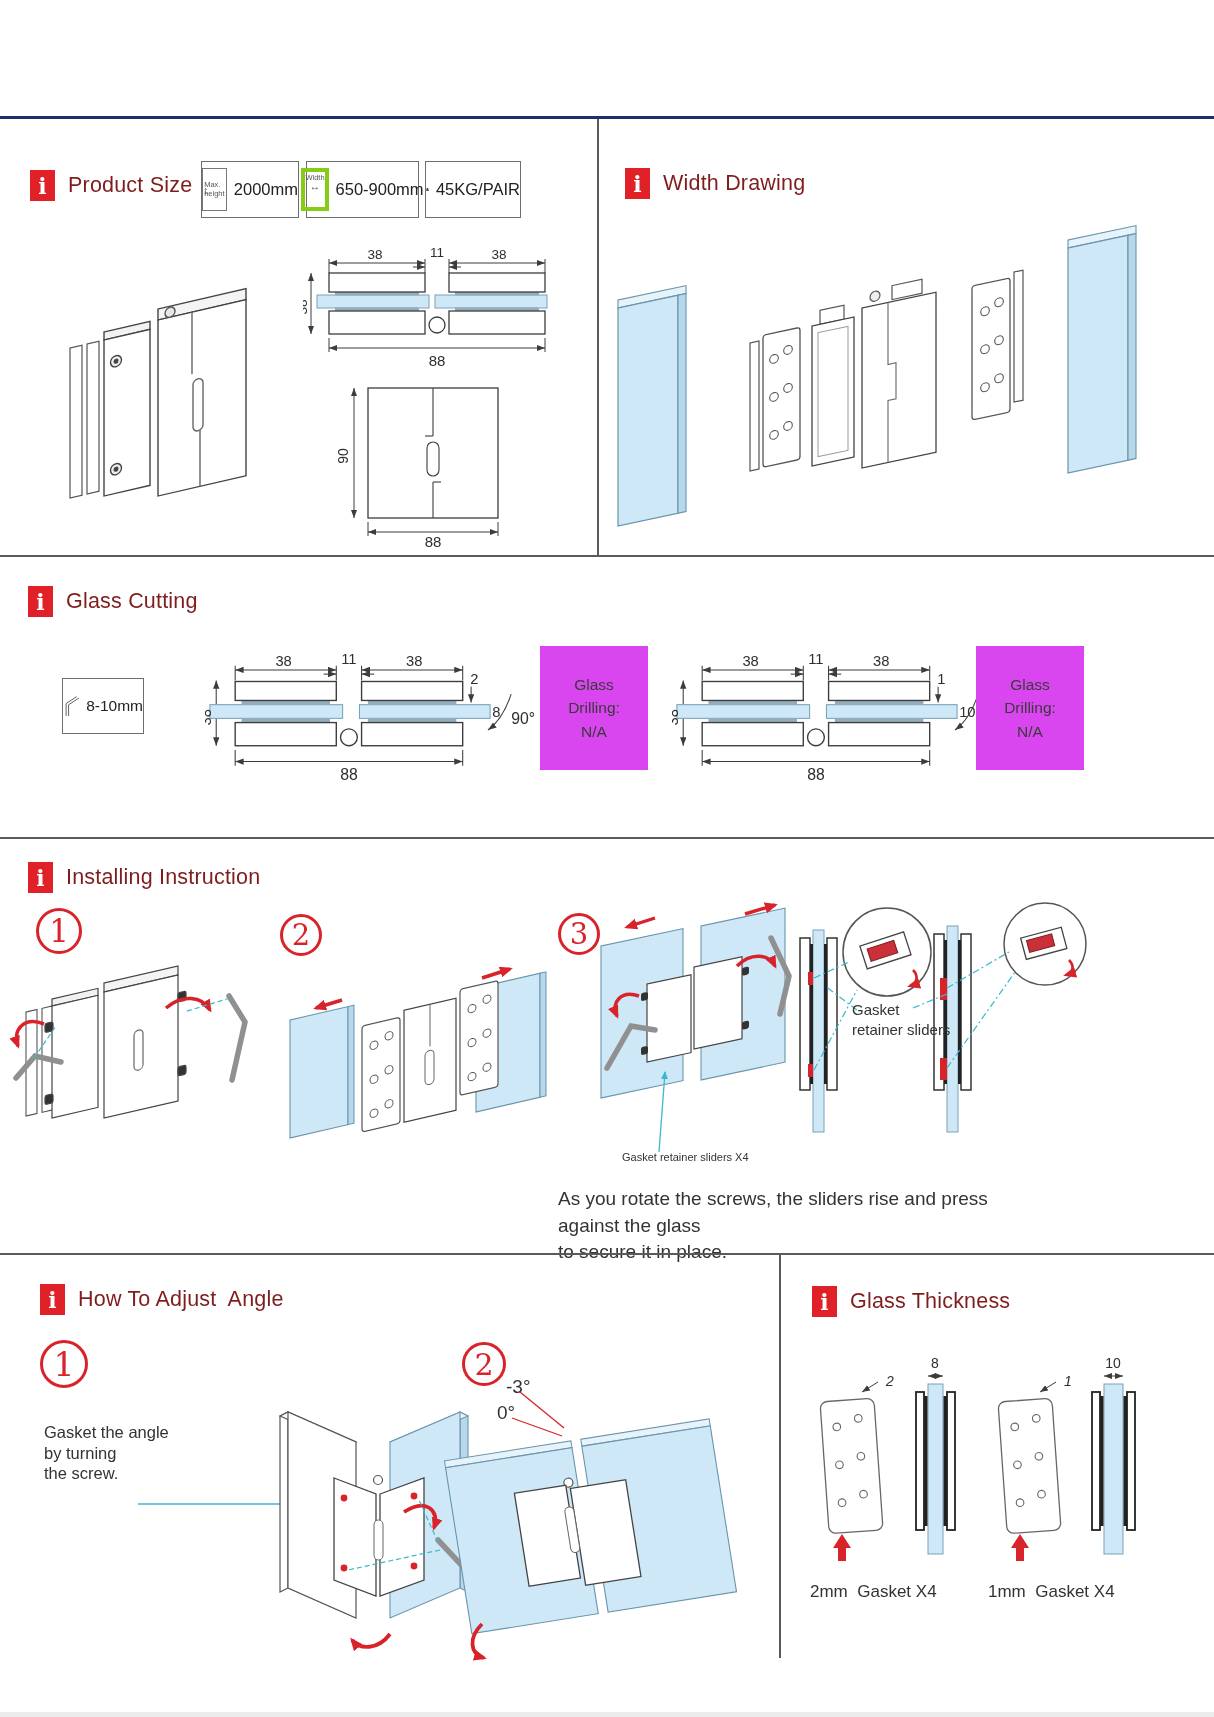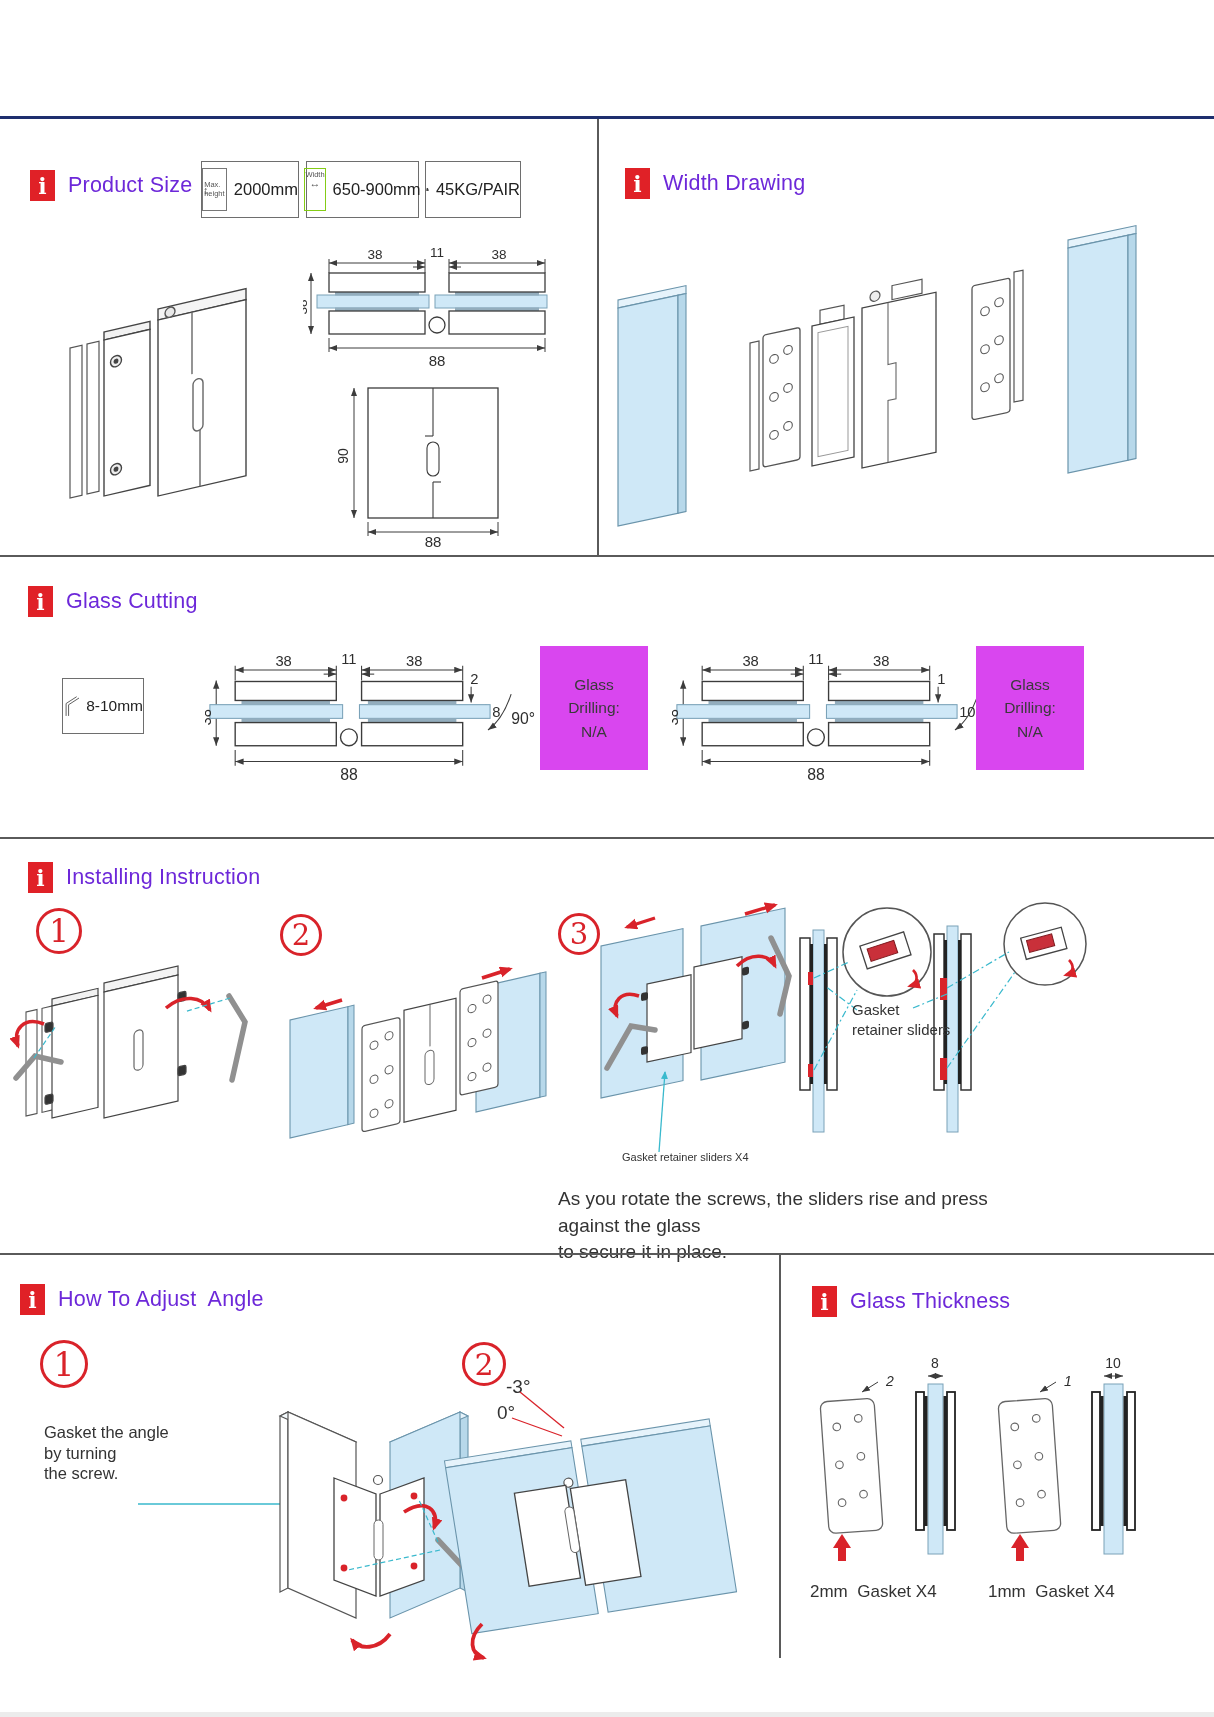--- a/index.html
+++ b/index.html
@@ -7,27 +7,27 @@
   #page{position:relative;width:1214px;height:1717px;background:#fff;overflow:hidden;
         font-family:"Liberation Sans",sans-serif;color:#333}
   .abs{position:absolute}
   .navy-rule{position:absolute;left:0;top:116px;width:100%;height:3px;background:#1e2f6e}
   .rule-h{position:absolute;left:0;width:100%;height:2px;background:#5a5a5a}
   .rule-v{position:absolute;width:2px;background:#5a5a5a}
   .sec-head{position:absolute;display:flex;align-items:center;gap:13px}
   .iicon{width:25px;height:31px;background:#e02127;color:#fff;display:flex;align-items:center;
          justify-content:center;font-family:"DejaVu Serif",serif;font-weight:bold;font-size:22px;flex:0 0 auto}
   .iicon::before{content:"i"}
-  .sec-title{font-size:21.5px;color:#6d28d9;letter-spacing:.2px;white-space:pre}
+  .sec-title{font-size:21.5px;color:#7f1d1d;letter-spacing:.2px;white-space:pre}
   .specbox{position:absolute;border:1.6px solid #6e6e6e;height:57px;display:flex;align-items:center;
            justify-content:center;gap:7px;background:#fff}
   .spec-val{font-size:16.5px;color:#222;white-space:nowrap}
   .mini-h{width:30px;height:43px;border:1px solid #777;display:flex;align-items:center;justify-content:center;
           position:relative;font-size:7.5px;color:#555;line-height:1.1;text-align:left}
-  .mini-w{width:34px;height:43px;border:1px solid #84cc16;display:flex;flex-direction:column;align-items:center;
+  .mini-w{width:34px;height:43px;border:4px solid #84cc16;display:flex;flex-direction:column;align-items:center;
           padding-top:2px;font-size:7.5px;color:#555;line-height:1.1}
   .arrv{position:absolute;left:0px;top:50%;transform:translateY(-50%);font-size:11px;color:#555}
   .arrh{font-size:11px;color:#555;margin-top:-2px}
   .circnum{position:absolute;border:3px solid #d9232a;color:#d9232a;border-radius:50%;
            display:flex;align-items:center;justify-content:center;font-family:"DejaVu Serif",serif;background:#fff0}
   .pre{white-space:pre-wrap}
   .drill{position:absolute;background:#d946ef;color:#3a3a3a;font-size:15.5px;line-height:1.5;
          display:flex;align-items:center;justify-content:center;text-align:center}
   .callout{position:absolute;font-size:15px;color:#333;line-height:1.35}
   .note{position:absolute;font-size:19px;color:#333;line-height:1.4}
@@ -486,21 +486,21 @@
 retainer sliders</div>
 
   <div class="note" style="left:622px;top:1150px;font-size:11px">Gasket retainer sliders X4</div>
 
   <div class="note pre" style="left:558px;top:1186px;width:480px">As you rotate the screws, the sliders rise and press against the glass
 to secure it in place.</div>
 
   <div class="rule-h" style="top:1253px"></div>
   <div class="rule-v" style="left:779px;top:1255px;height:403px"></div>
 
-  <div class="sec-head" style="left:20px;top:1284px">
+  <div class="sec-head" style="left:40px;top:1284px">
     <span class="iicon"></span>
     <span class="sec-title">How To Adjust  Angle</span>
   </div>
 
   <div class="circnum" style="left:40px;top:1340px;width:48px;height:48px;font-size:33px">1</div>
   <div class="circnum" style="left:462px;top:1342px;width:44px;height:44px;font-size:30px">2</div>
 
   <div class="instr-txt pre" style="left:44px;top:1422px;width:160px">Gasket the angle
 by turning
 the screw.</div>

